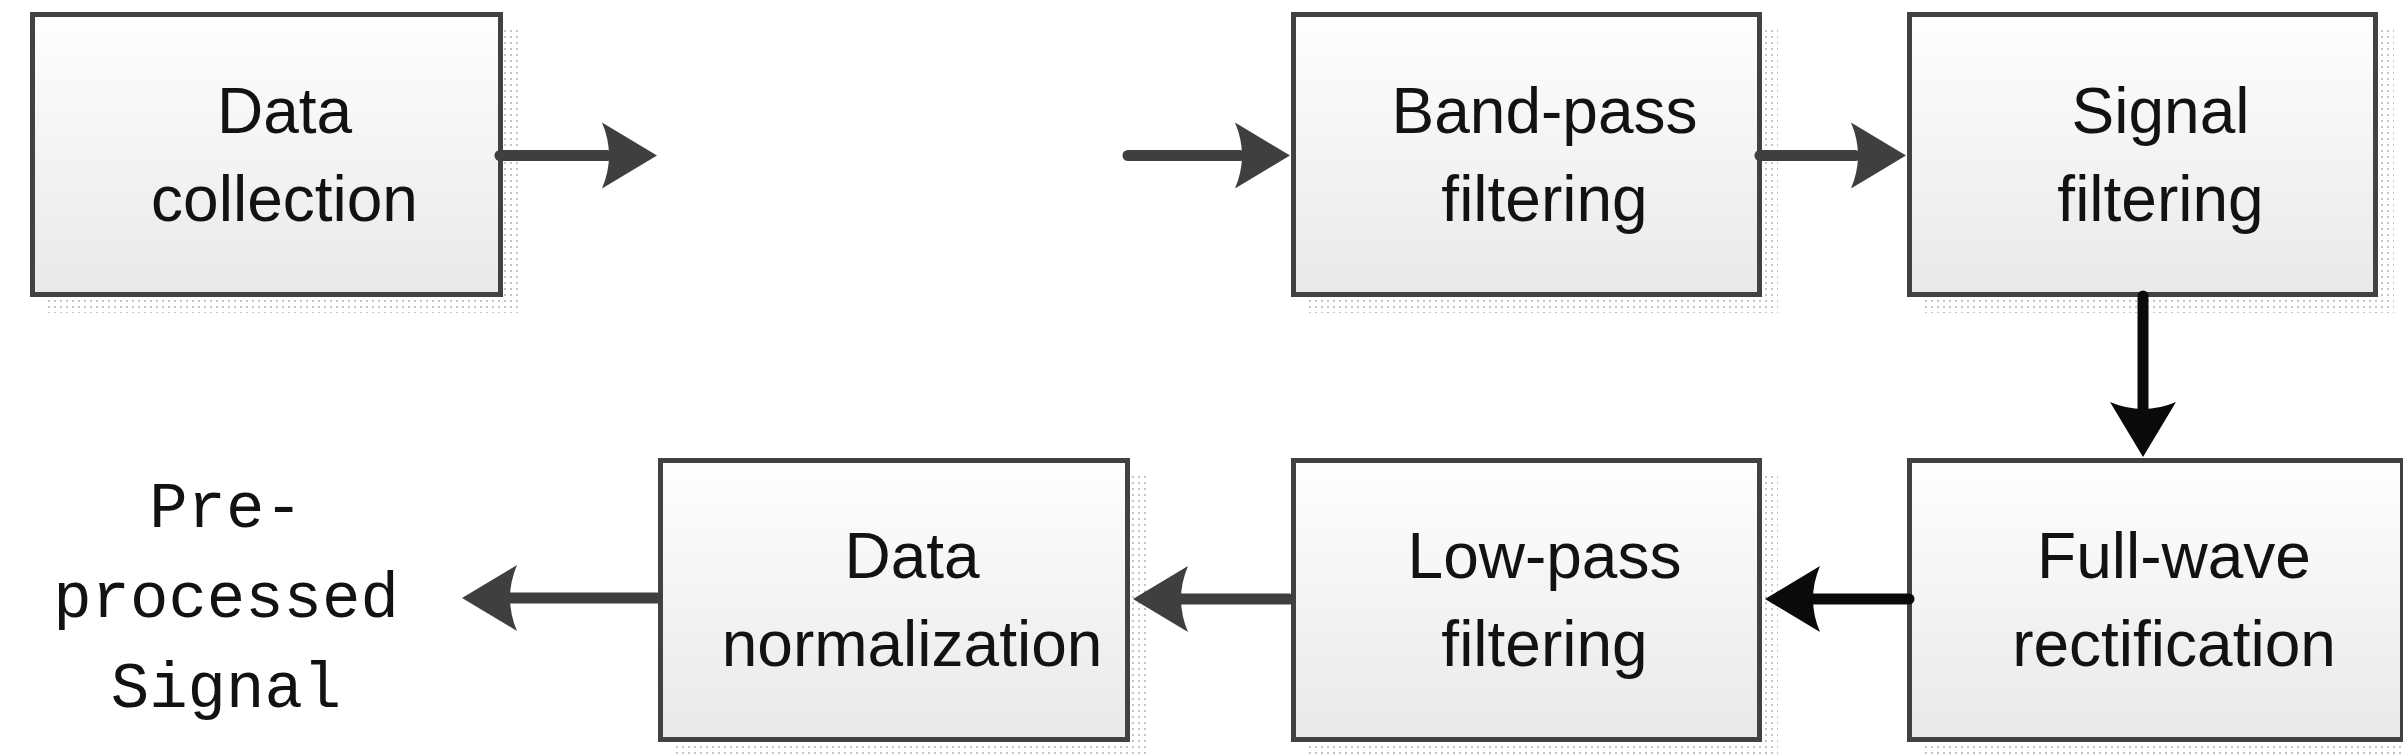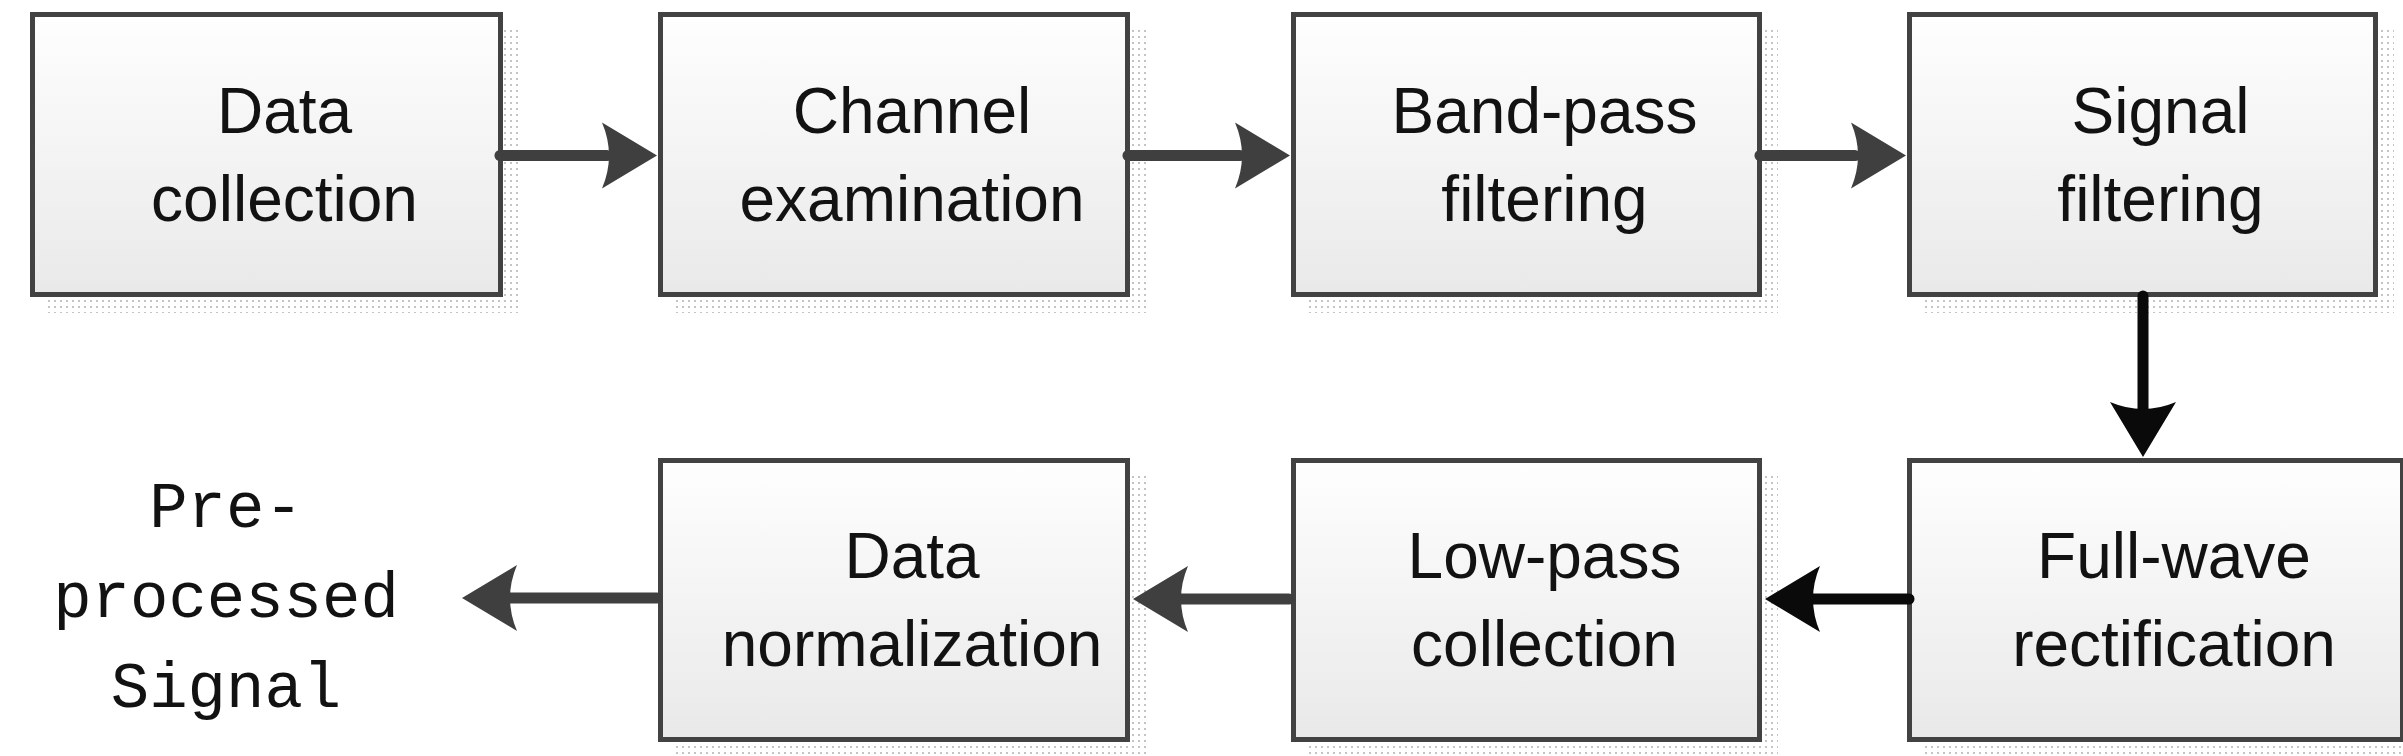--- a/index.html
+++ b/index.html
@@ -65,27 +65,20 @@
 <div class="canvas">
 
   <div class="node" style="left:30px;top:12px;width:473px;height:285px;">
     <div class="dots"></div>
     <div class="face">
       <span class="label">Data
 collection</span>
     </div>
   </div>
 
-  <div class="node" style="left:658px;top:12px;width:472px;height:285px;">
-    <div class="dots"></div>
-    <div class="face">
-      <span class="label">Channel
-examination</span>
-    </div>
-  </div>
 
   <div class="node" style="left:1291px;top:12px;width:471px;height:285px;">
     <div class="dots"></div>
     <div class="face">
       <span class="label">Band-pass
 filtering</span>
     </div>
   </div>
 
   <div class="node" style="left:1907px;top:12px;width:471px;height:285px;">
@@ -101,21 +94,21 @@
     <div class="face">
       <span class="label">Full-wave
 rectification</span>
     </div>
   </div>
 
   <div class="node" style="left:1291px;top:458px;width:471px;height:284px;">
     <div class="dots"></div>
     <div class="face">
       <span class="label">Low-pass
-collection</span>
+filtering</span>
     </div>
   </div>
 
   <div class="node" style="left:658px;top:458px;width:472px;height:284px;">
     <div class="dots"></div>
     <div class="face">
       <span class="label">Data
 normalization</span>
     </div>
   </div>

